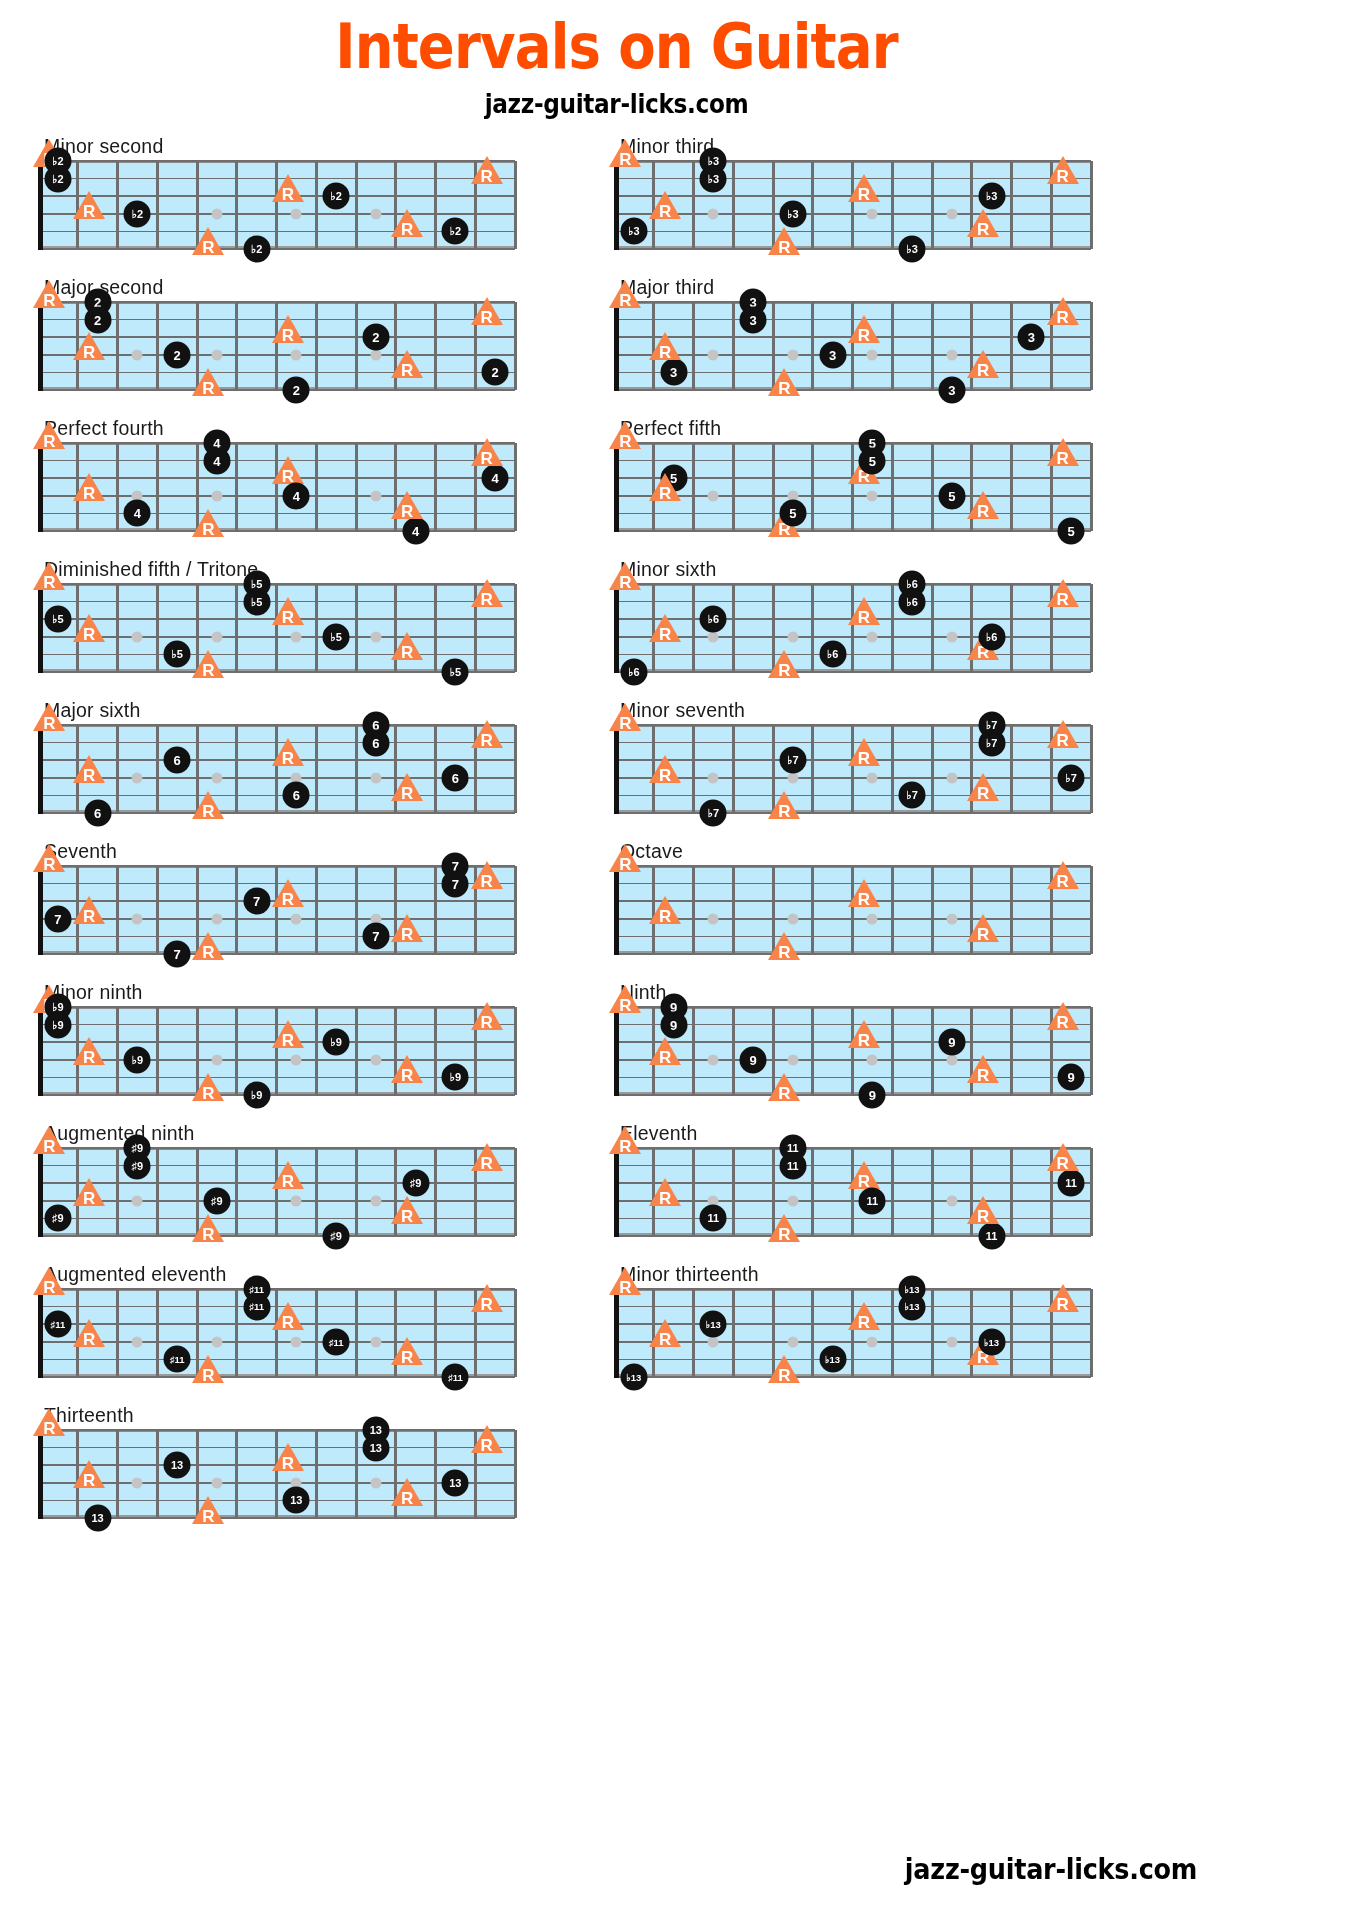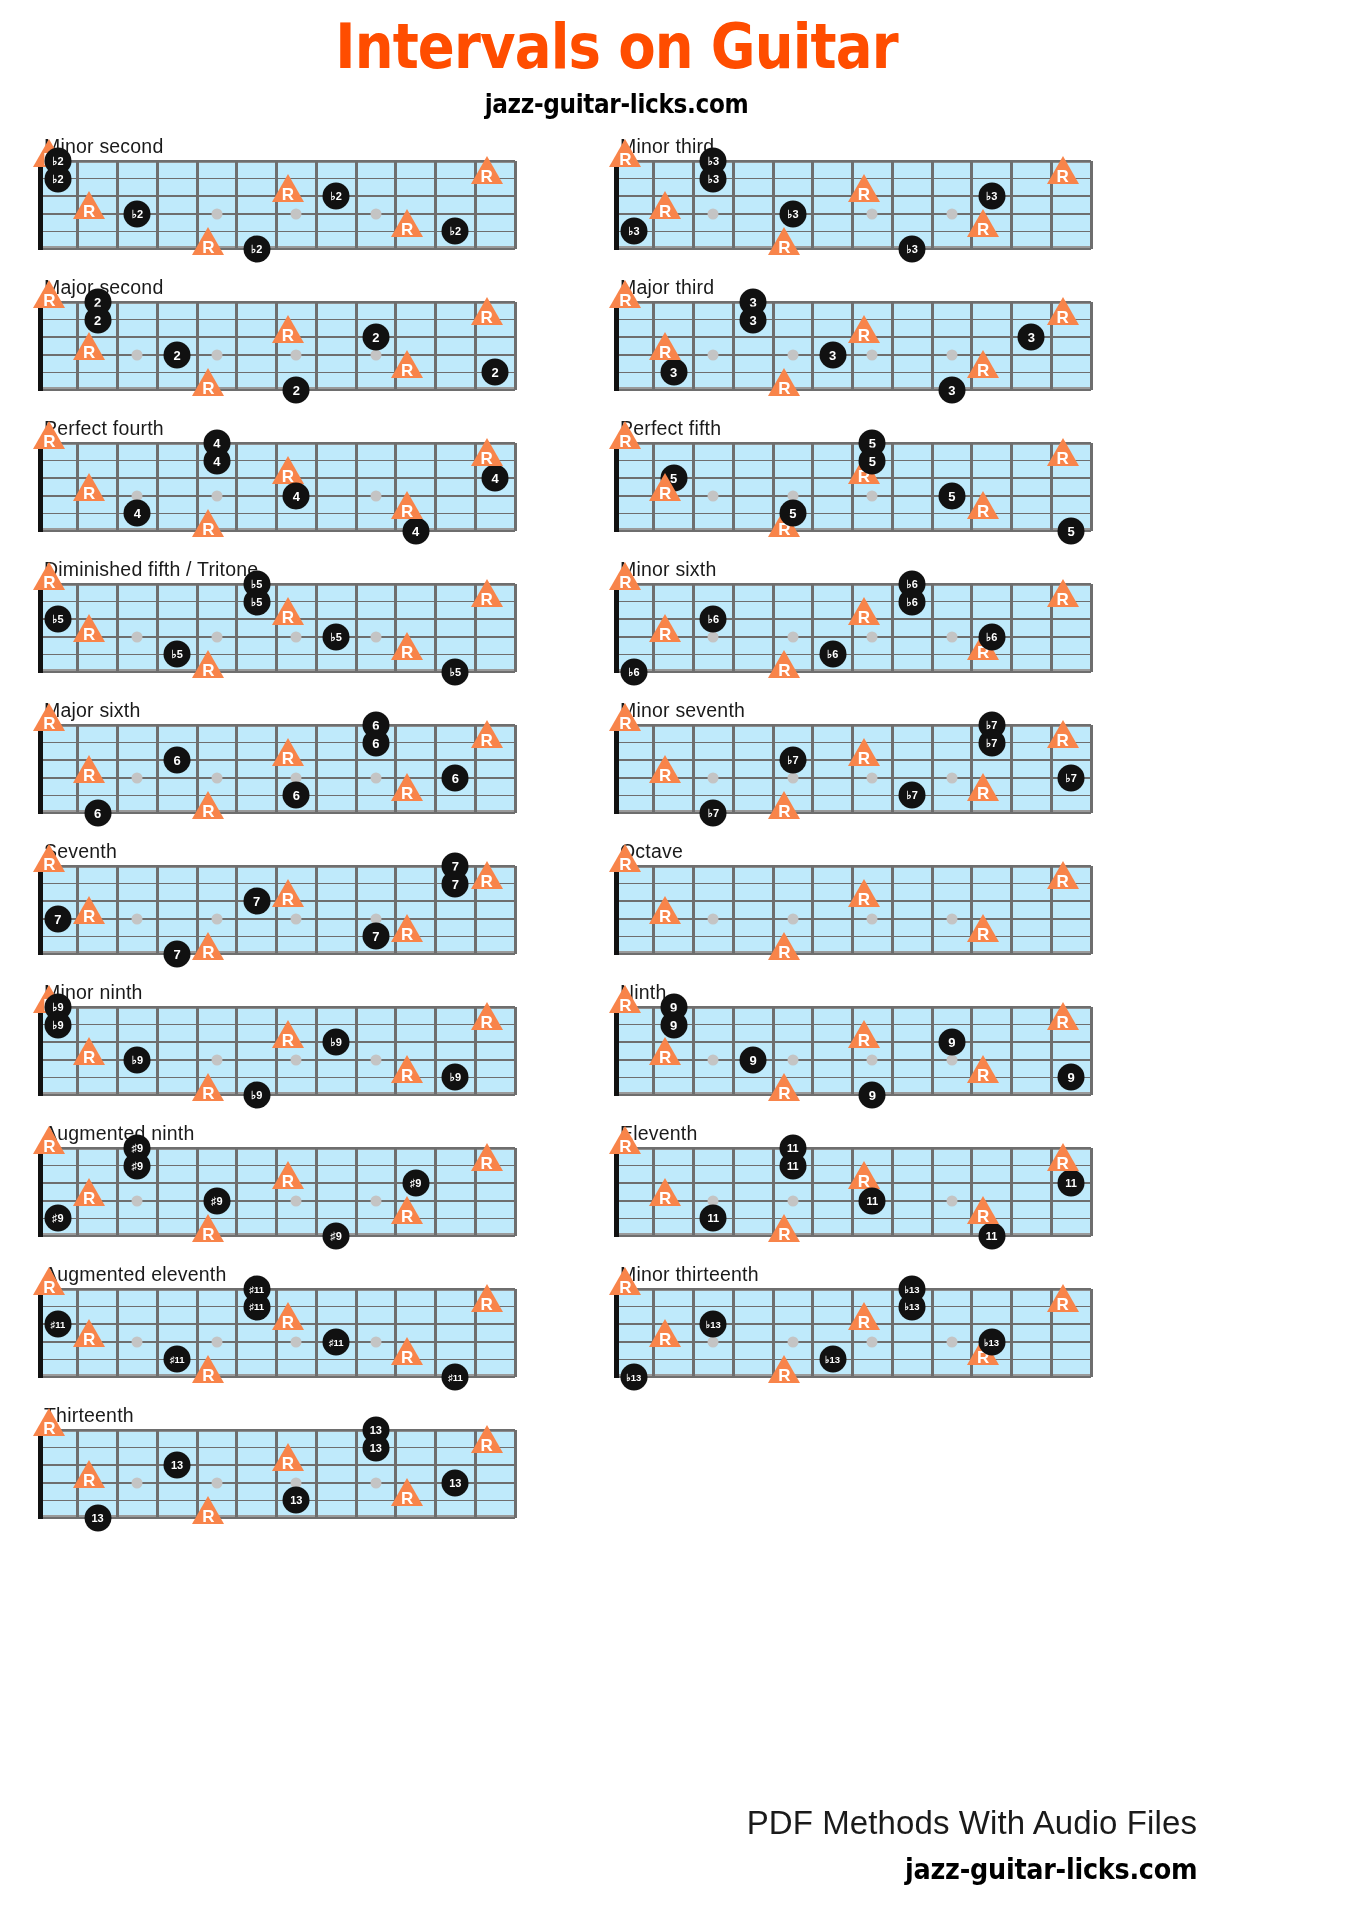--- a/index.html
+++ b/index.html
@@ -1748,17 +1748,16 @@
               </svg>
               <div class="lbl">R</div>
             </div>
           </div>
           <div class="mk interval small" style="left: 427.375px; top: 52.8px;">13</div>
         </div>
       </div>
     </div>
 
   <div class="footer">
-    <div class="l1">PDF Methods With Audio Files</div>
     <div class="l2">jazz-guitar-licks.com</div>
   </div>
 
 </div>
 
 </body></html>

